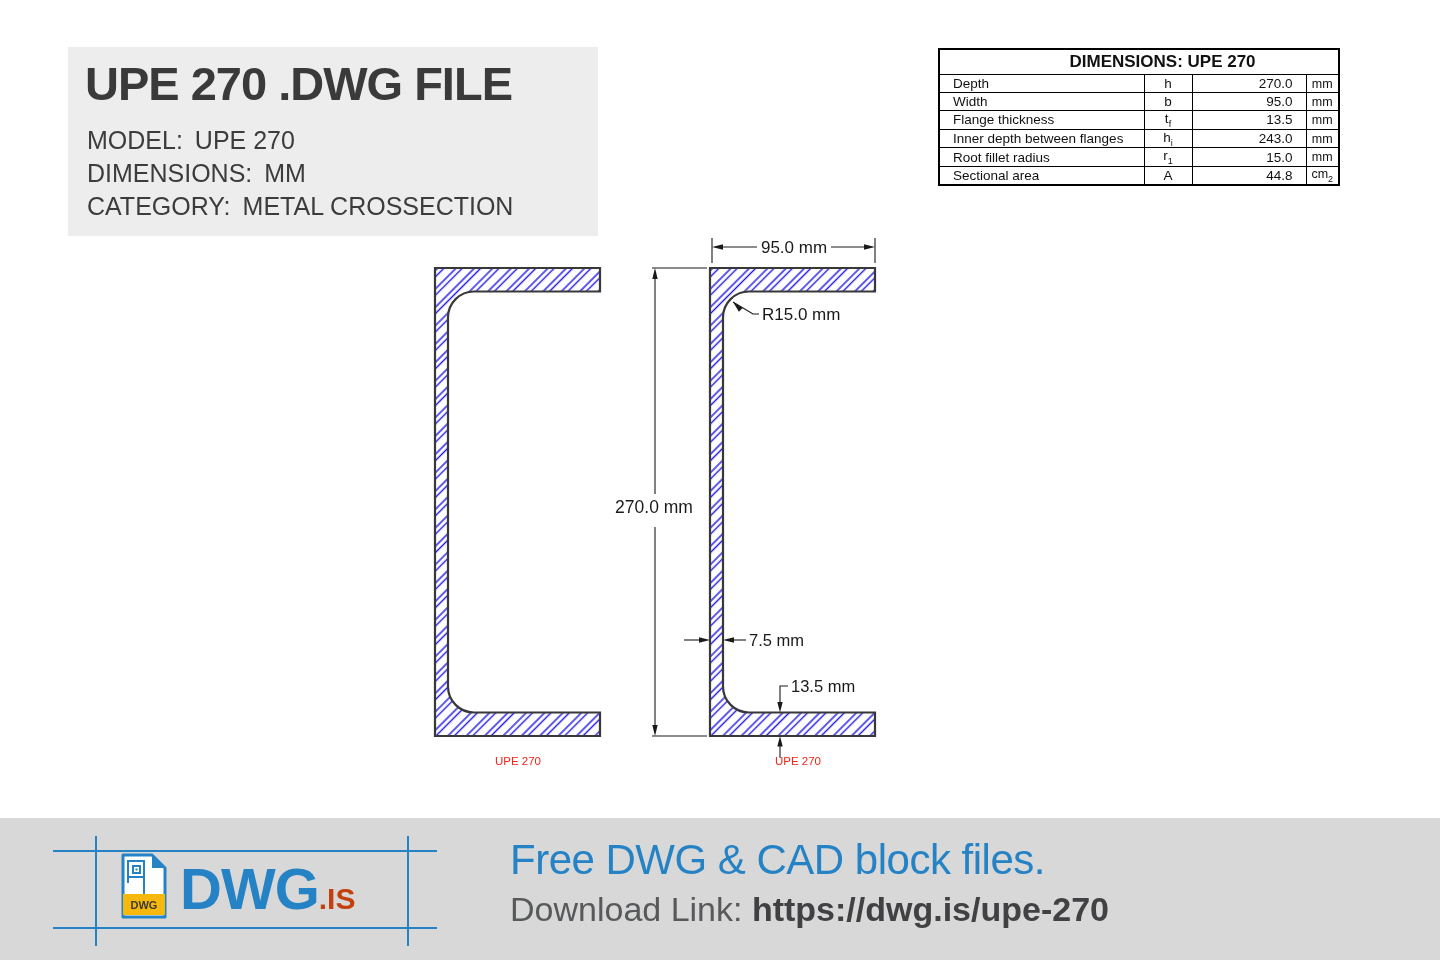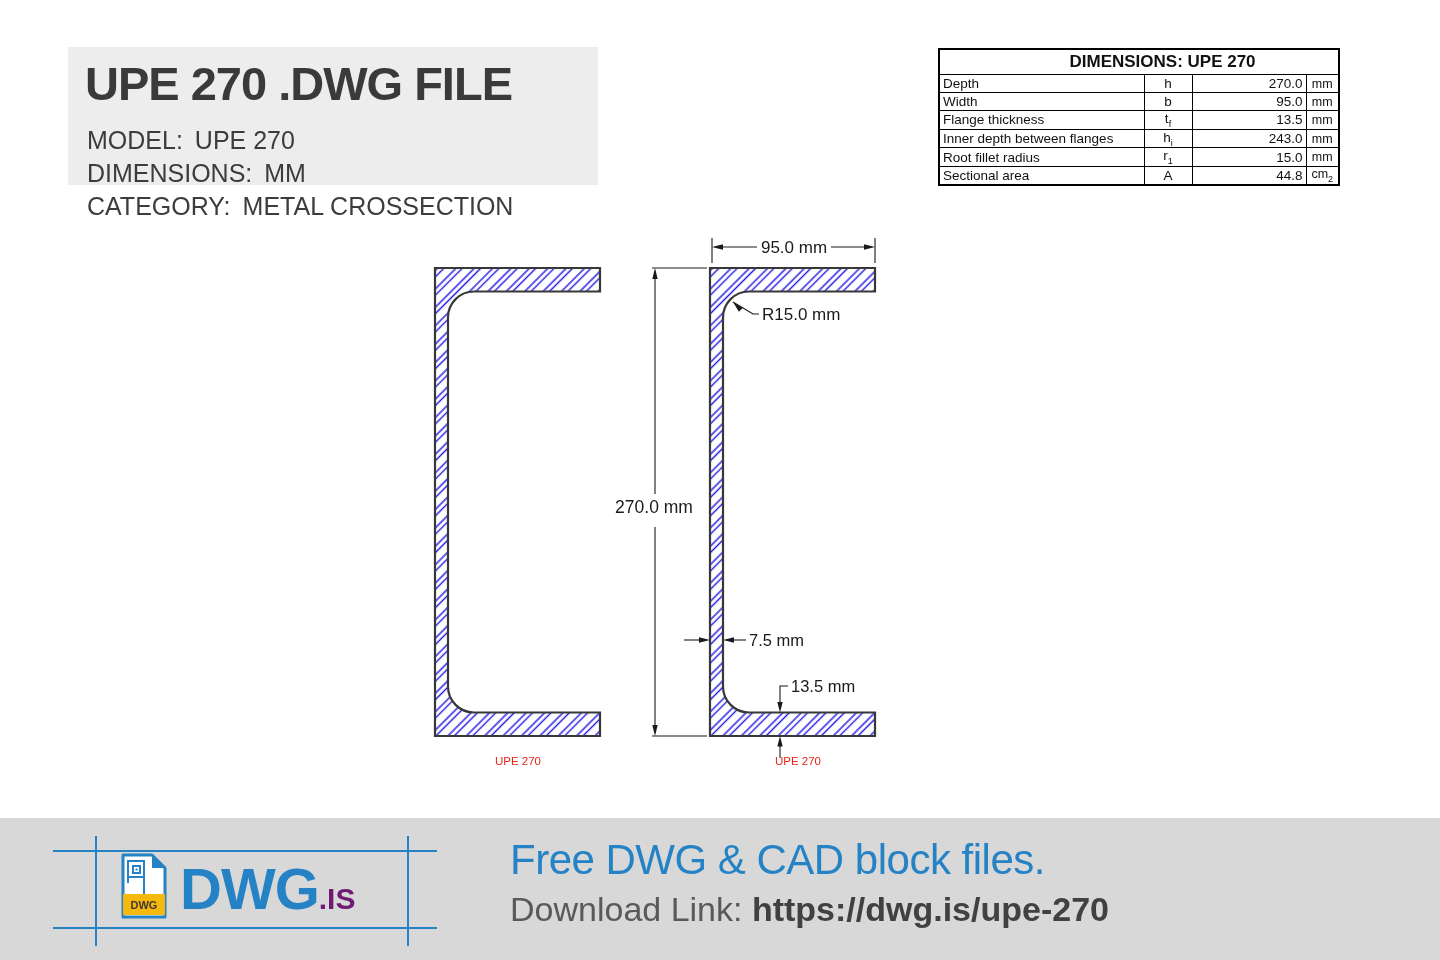--- a/index.html
+++ b/index.html
@@ -1,29 +1,29 @@
 <!DOCTYPE html>
 <html style="--accent: #2583c5; --hatch: #1d14e0; --cad-red: #ee2418; --footer-bg: #d8d8d8; --card-bg: #ededed; --badge: #f7b80e;"><head>
 <meta charset="utf-8">
 <style>
   html,body{margin:0;padding:0;}
   body{width:1440px;height:960px;background:#ffffff;font-family:"Liberation Sans",sans-serif;overflow:hidden;}
   .stage{position:relative;width:1440px;height:960px;}
 
   
-  .title-card{position:absolute;left:68px;top:47px;width:530px;height:138px;background:var(--card-bg);}
+  .title-card{position:absolute;left:68px;top:47px;width:530px;height:189px;background:var(--card-bg);}
   .card-title{margin:10px 0 0 17px;font-size:47px;line-height:54px;font-weight:bold;color:#3a3a3a;letter-spacing:-1px;}
   .card-info{margin:13px 8px 0 19px;font-size:25px;line-height:33px;color:#3c3c3c;}
   .card-info .lbl{margin-right:12px;}
 
   
   .dim-table-wrap{position:absolute;left:938px;top:48px;width:400px;}
   table.dims{border-collapse:collapse;width:400px;border:2px solid #000;table-layout:fixed;}
   table.dims th{border:1px solid #000;height:22px;font-size:17px;font-weight:bold;text-align:center;color:#111;padding-left:48px;}
-  table.dims td{border:1px solid #000;height:17px;font-size:13.5px;color:#111;padding:0 3px;overflow:hidden;white-space:nowrap;}
+  table.dims td{border:1px solid #000;height:17px;font-size:13.5px;color:#111;padding:0 13px;overflow:hidden;white-space:nowrap;}
   table.dims td.sym{text-align:center;}
   table.dims td.val{text-align:right;}
   table.dims td.unit{text-align:center;font-size:12.5px;padding:0 1px;}
   table.dims sub{font-size:9px;}
 
   
   .drawing{position:absolute;left:400px;top:230px;width:520px;height:550px;}
   .channel{fill:url(#hatch);stroke:#383838;stroke-width:2.2;}
   .hatchline{stroke:var(--hatch);stroke-width:1.4;}
   .dimline{stroke:#1a1a1a;stroke-width:1.1;fill:none;}
@@ -33,21 +33,21 @@
   .cadlabel{font-family:"Liberation Sans",sans-serif;font-size:11.5px;fill:var(--cad-red);}
 
   
   .footer{position:absolute;left:0;top:818px;width:1440px;height:142px;background:var(--footer-bg);}
   .frame-line{position:absolute;background:var(--accent);}
   .fh{height:2px;left:53px;width:384px;}
   .fv{width:2px;top:18px;height:110px;}
   .logo-icon{position:absolute;left:121px;top:35px;}
   .logo-text{position:absolute;left:180px;top:40px;display:flex;align-items:baseline;height:62px;}
   .logo-dwg{font-size:58px;font-weight:bold;color:var(--accent);letter-spacing:-1px;line-height:62px;}
-  .logo-is{font-size:30px;font-weight:bold;color:#701a75;letter-spacing:0px;}
+  .logo-is{font-size:30px;font-weight:bold;color:#c2410c;letter-spacing:0px;}
   .tagline{position:absolute;left:510px;top:18px;font-size:42px;line-height:48px;color:var(--accent);letter-spacing:-0.5px;}
   .download{position:absolute;left:510px;top:70px;font-size:34px;line-height:42px;color:#58595b;}
   .download .url{font-weight:bold;color:#414042;text-align:right;}
   .badge-text{font-family:"Liberation Sans",sans-serif;font-weight:bold;font-size:11px;fill:#3d3a2e;}
 </style>
 </head>
 <body>
 
 <div class="stage">
 

